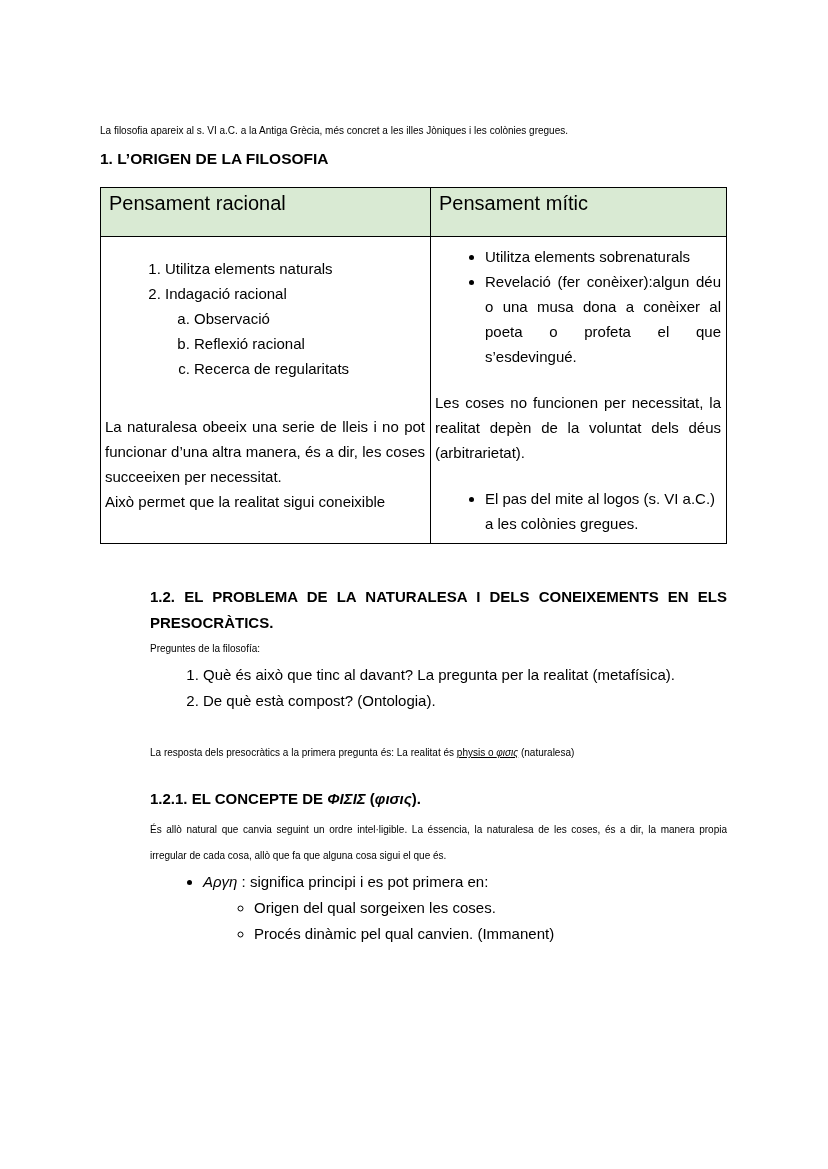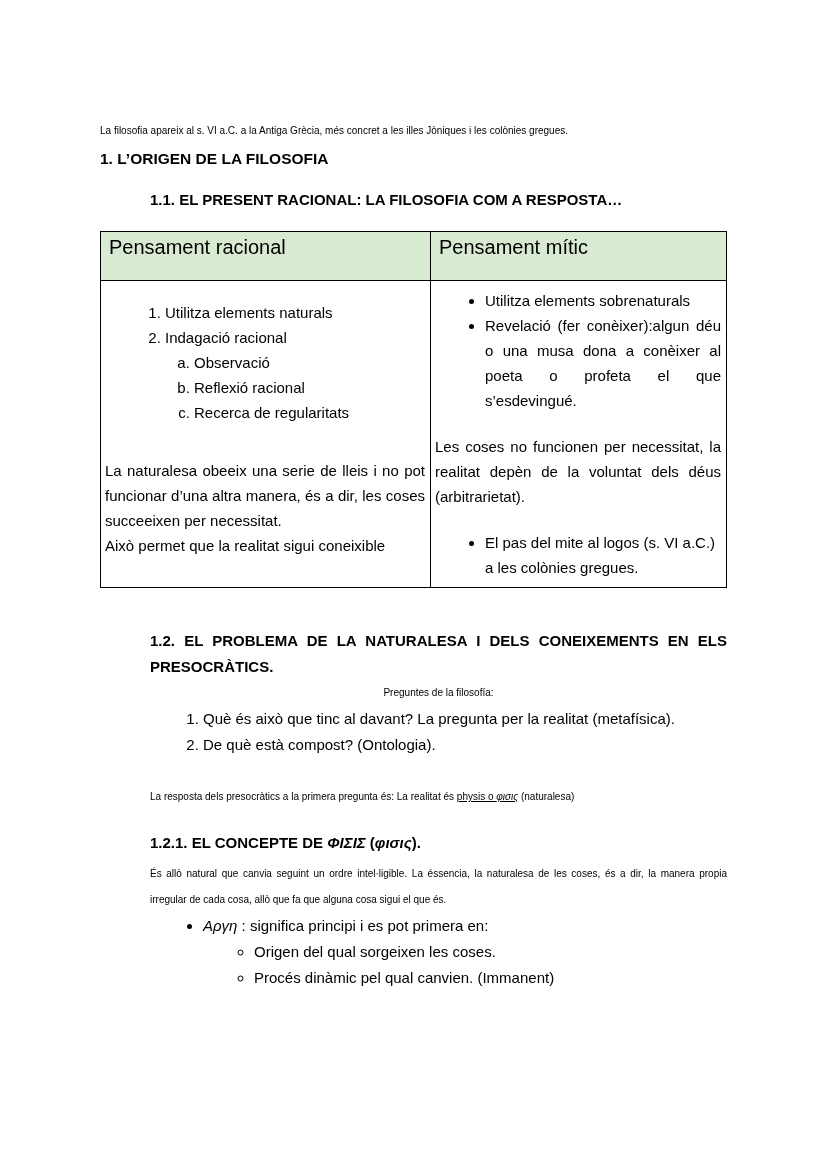--- a/index.html
+++ b/index.html
@@ -23,21 +23,21 @@
     font-style:italic;
     font-size:26px;
     padding:0 6px 1px 3px;
   }
   
   .para {
     font-size:10px; line-height:26px;
     text-align:justify;
     margin:0;
   }
-  .para.nojust { text-align:center; }
+  .para.nojust { text-align:left; }
   .h-main { font-size:15.5px; font-weight:bold; line-height:20px; margin:0; }
   .h-sub  { font-size:15px;  font-weight:bold; line-height:26px; margin:0; }
   .indent { margin-left:50px; }
   .gi { font-style:italic; }
   .ul-seg { text-decoration:underline; }
 
   
   .mt-intro { margin-top:23px; }
   .mt-h1 { margin-top:5px; }
   .mt-h11 { margin-top:18px; }
@@ -93,21 +93,20 @@
 <body>
 
 <div class="page">
 
 
   <p class="para mt-intro">La filosofia apareix al s. VI a.C. a la Antiga Grècia, més concret a les illes Jòniques i les colònies gregues.</p>
 
   <p class="h-main mt-h1">1. L’ORIGEN DE LA FILOSOFIA</p>
 
   <div class="indent">
-    <p class="h-sub mt-h11">1.1. EL PRESENT RACIONAL: LA FILOSOFIA COM A RESPOSTA…</p>
   </div>
 
   <table class="cmp mt-table">
     <tbody>
         <tr>
       <th class="col-left">Pensament racional</th>
       <th>Pensament mític</th>
     </tr>
     <tr>
       <td>

